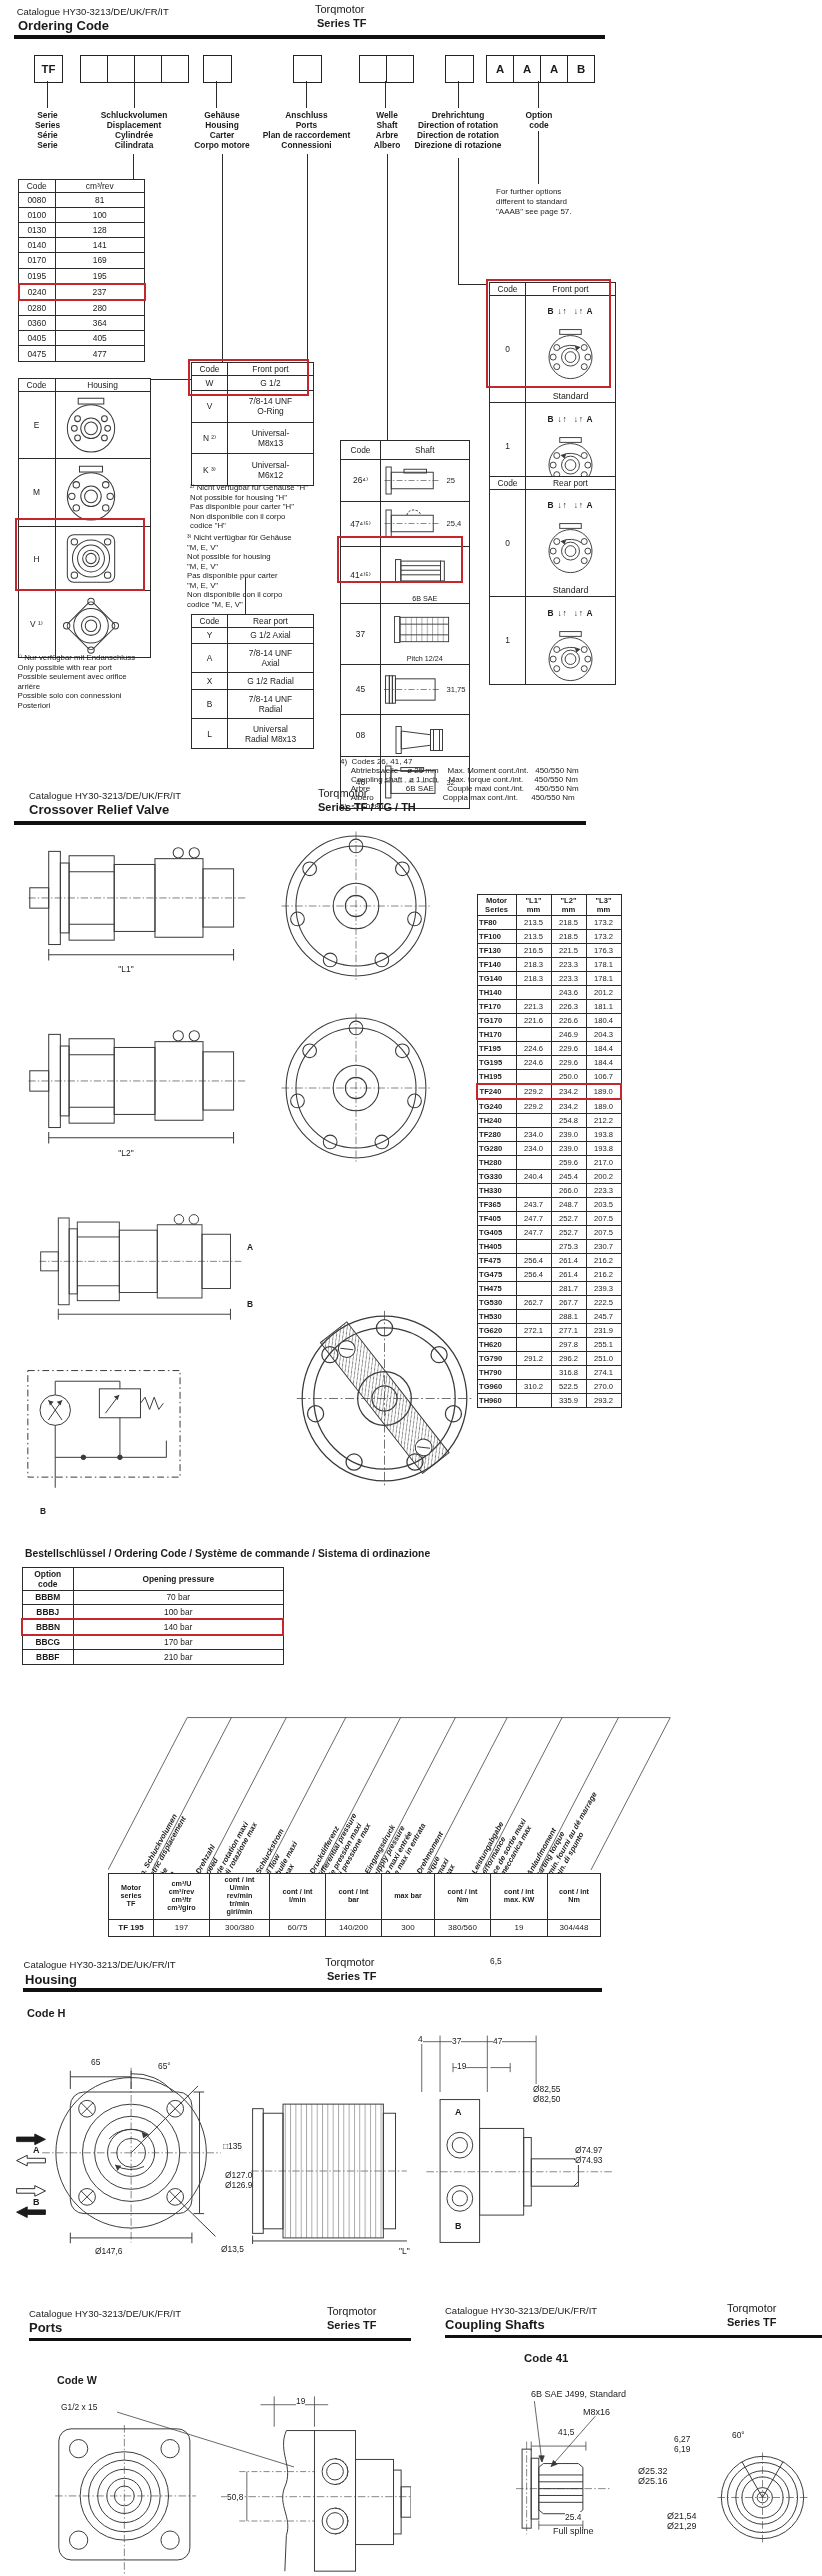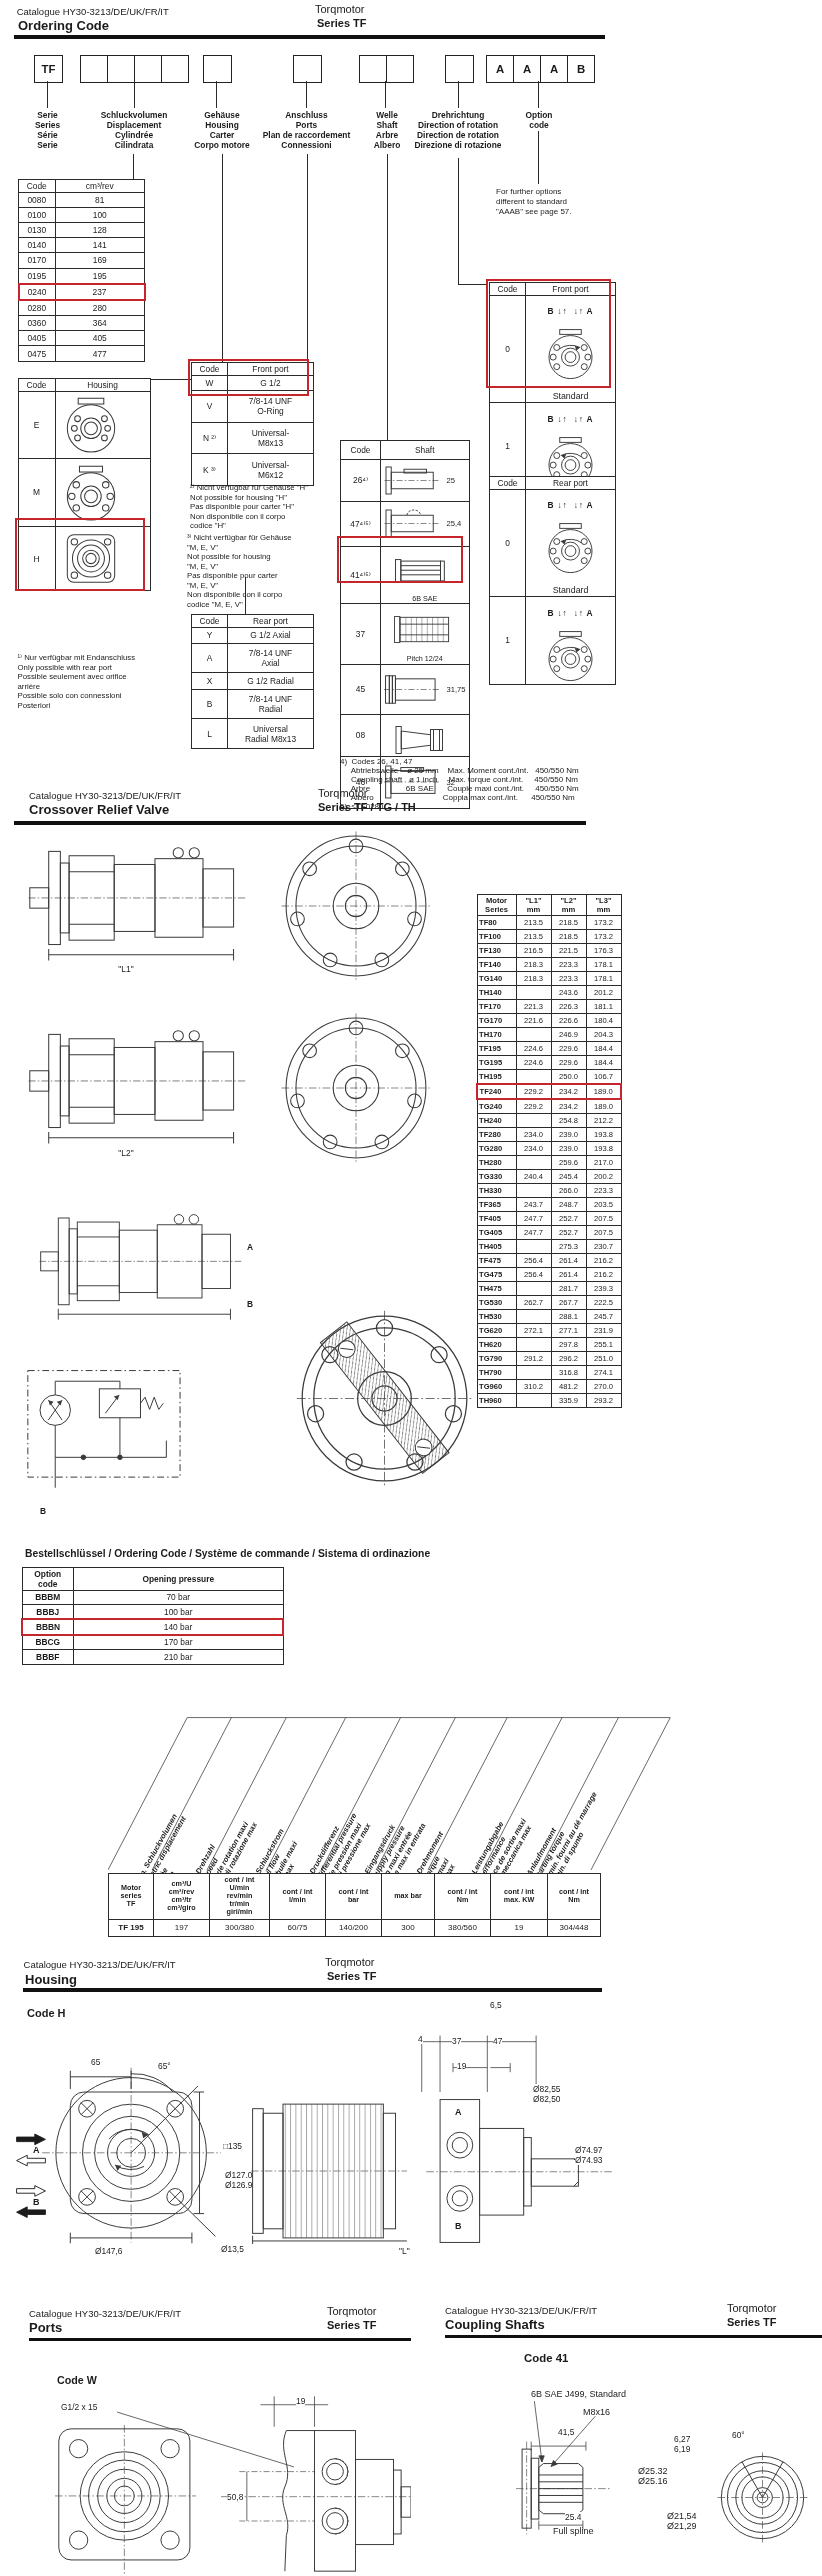--- a/index.html
+++ b/index.html
@@ -342,20 +342,26 @@
 <td><svg width="64" height="59" viewBox="0 0 100 92">
             <use href="#face-m"></use>
           </svg></td>
       </tr>
 <tr>
         <td style="height:62px">H</td>
 <td><svg width="64" height="59" viewBox="0 0 100 92">
             <use href="#face-h"></use>
           </svg></td>
       </tr>
+<tr>
+        <td style="height:64px">V ¹⁾</td>
+<td><svg width="64" height="59" viewBox="0 0 100 92">
+            <use href="#face-v"></use>
+          </svg></td>
+      </tr>
 </tbody>
 </table>
 <div class="abs fn pre" style="left:17.5px;top:653px;width:145px">¹⁾ Nur verfügbar mit Endanschluss
 Only possible with rear port
 Possible seulement avec orifice
 arrière
 Possible solo con connessioni
 Posteriori</div>
 <div class="redbox" style="left:14.5px;top:518px;width:126px;height:69px"></div>
 
@@ -877,21 +883,21 @@
       </tr>
       <tr>
         <td>TH790</td>
         <td></td>
         <td>316.8</td>
         <td>274.1</td>
       </tr>
       <tr>
         <td>TG960</td>
         <td>310.2</td>
-        <td>481.2</td>
+        <td>522.5</td>
         <td>270.0</td>
       </tr>
       <tr>
         <td>TH960</td>
         <td></td>
         <td>335.9</td>
         <td>293.2</td>
       </tr>
     </tbody>
 </table>
@@ -1126,21 +1132,21 @@
 <line x1="55" y1="48" x2="100" y2="48"></line>
       <line x1="104" y1="48" x2="130" y2="48"></line>
 <line x1="55" y1="42" x2="55" y2="54"></line>
       <line x1="130" y1="42" x2="130" y2="54"></line>
 </g>
   </svg>
 <div class="abs dimlabel" style="left:418px;top:2034px">4</div>
 <div class="abs dimlabel" style="left:452px;top:2036px">37</div>
 <div class="abs dimlabel" style="left:493px;top:2036px">47</div>
 <div class="abs dimlabel" style="left:457px;top:2061px">19</div>
-<div class="abs dimlabel" style="left:490px;top:2000px">6,5</div>
+<div class="abs dimlabel" style="left:490px;top:1956px">6,5</div>
 <div class="abs dimlabel pre" style="left:533px;top:2084px">Ø82,55
 Ø82,50</div>
 <div class="abs dimlabel pre" style="left:575px;top:2145px">Ø74.97
 Ø74.93</div>
 <div class="abs b" style="left:455px;top:2107px;font-size:9px">A</div>
 <div class="abs b" style="left:455px;top:2221px;font-size:9px">B</div>
 
 <div class="abs cat" style="left:29px;top:2308px">Catalogue HY30-3213/DE/UK/FR/IT</div>
 <div class="abs sect" style="left:29px;top:2320px">Ports</div>
 <div class="abs brand" style="left:327px;top:2305px">Torqmotor</div>

